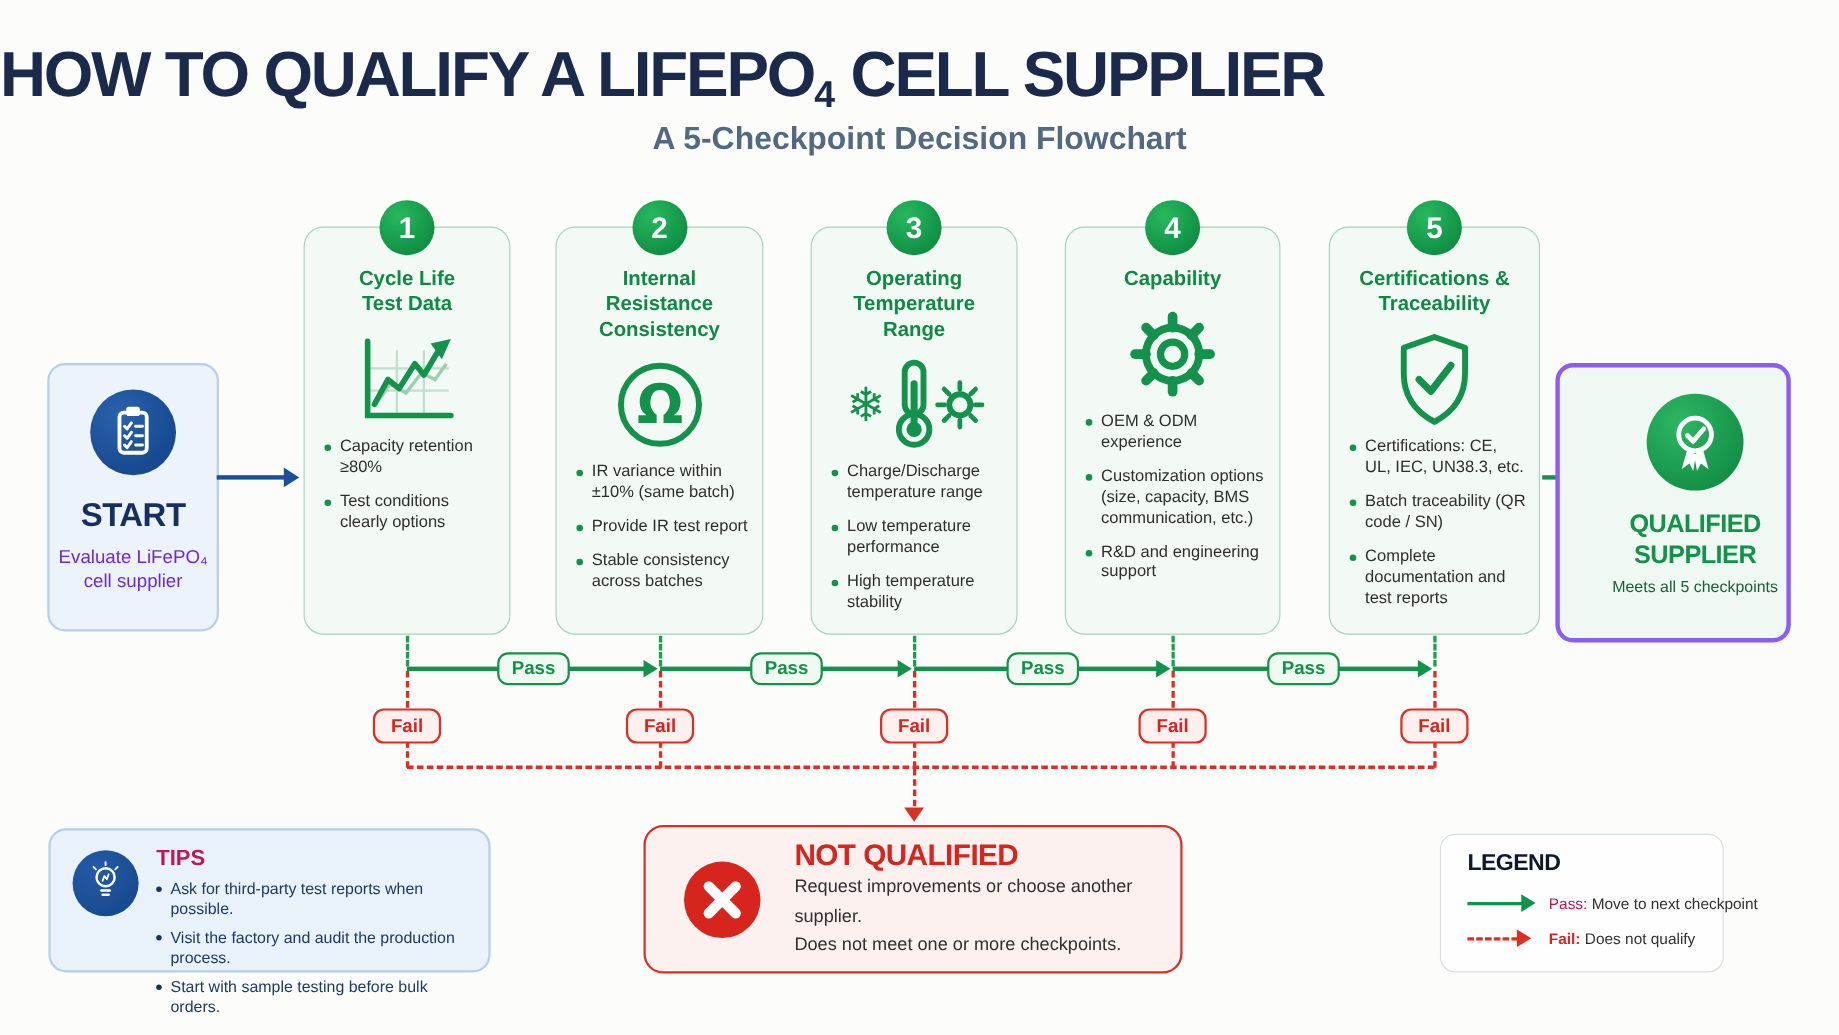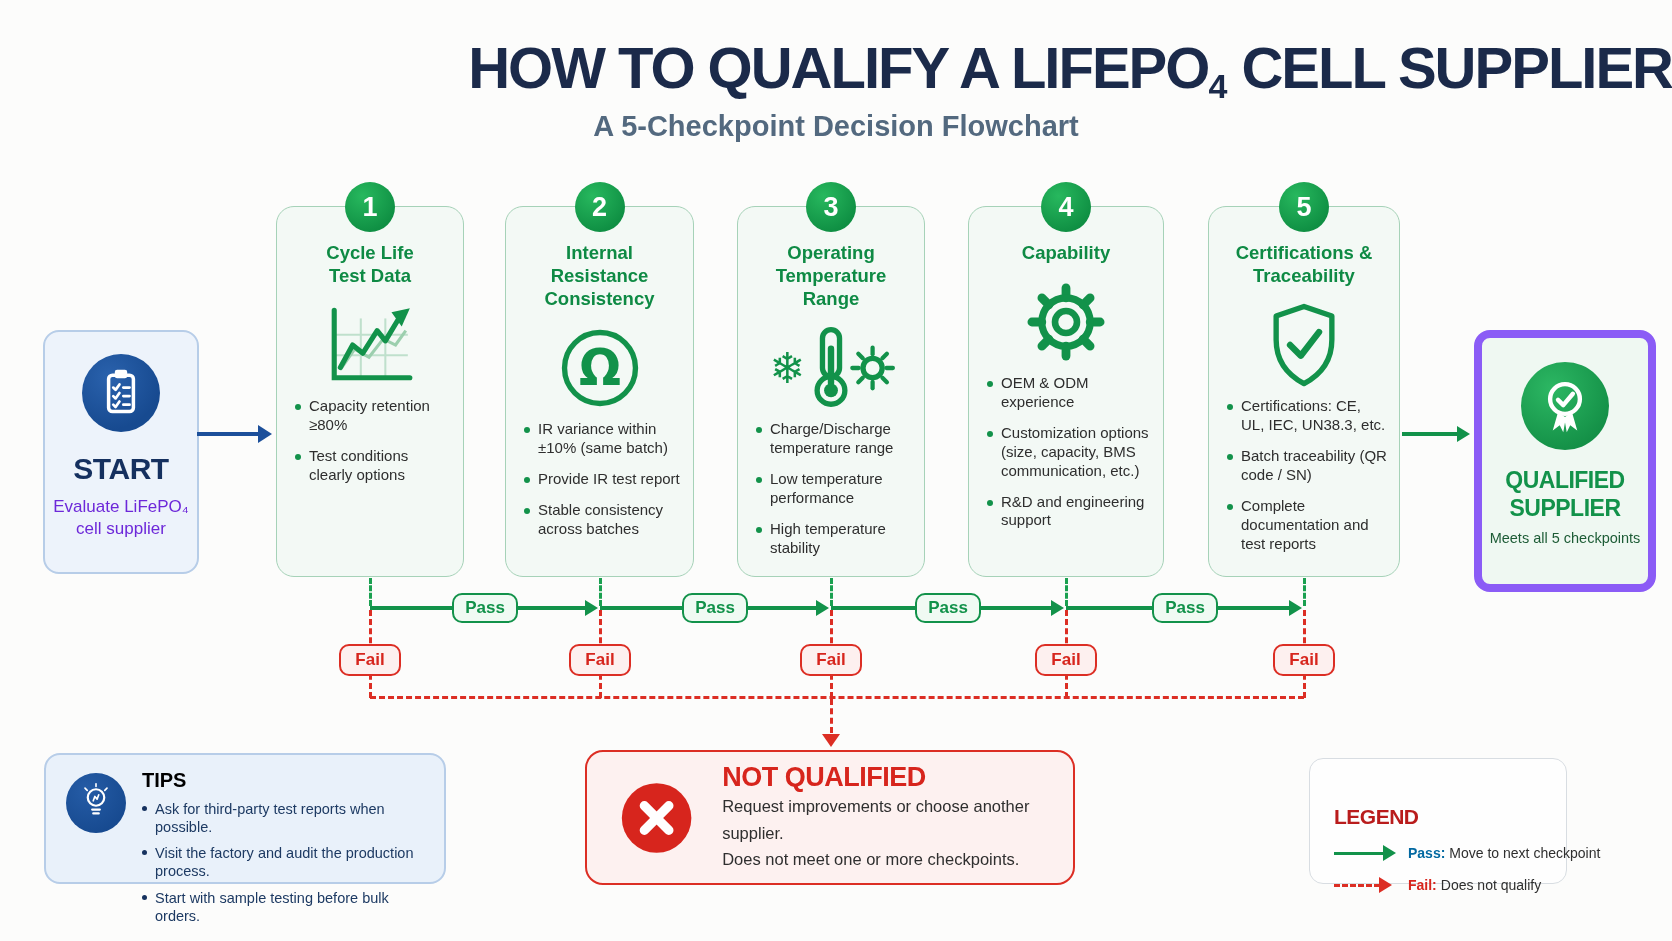--- a/index.html
+++ b/index.html
@@ -1,34 +1,34 @@
 <!DOCTYPE html>
 <html><head>
 <meta charset="utf-8">
 <style>
   html,body{margin:0;padding:0;background:#fcfcfb;font-family:"Liberation Sans",sans-serif;}
   .stage{position:relative;width:1672px;height:941px;background:#fcfcfb;overflow:hidden;}
 
   
-  .title{position:absolute;top:34px;left:0;width:100%;text-align:right;
+  .title{position:absolute;top:34px;left:0;width:100%;text-align:left;
          font-size:58px;font-weight:bold;color:#1b2a4a;letter-spacing:-2px;white-space:nowrap;}
   .title .subscript{font-size:34px;vertical-align:-10px;letter-spacing:0;}
   .subtitle{position:absolute;top:110px;left:0;width:100%;text-align:center;
             font-size:29px;font-weight:bold;color:#53697f;}
 
   
   .endbox{position:absolute;border-radius:16px;display:flex;flex-direction:column;align-items:center;text-align:center;}
   .start-box{left:43px;top:330px;width:152px;height:240px;background:#edf3fb;border:2px solid #b7cde8;}
   .start-circle{width:78px;height:78px;border-radius:50%;margin-top:22px;
                 background:radial-gradient(circle at 35% 30%,#2a62ad,#174a90 70%);
                 display:flex;align-items:center;justify-content:center;}
   .start-label{margin-top:20px;font-size:30px;font-weight:bold;color:#15305f;letter-spacing:-0.5px;}
   .start-desc{margin-top:10px;font-size:17px;color:#6d28d9;line-height:1.3;}
 
-  .qualified-box{left:1474px;top:330px;width:166px;height:246px;background:#eff8f2;border:8px solid #8b5cf6;}
+  .qualified-box{left:1414px;top:330px;width:166px;height:246px;background:#eff8f2;border:4px solid #8b5cf6;padding-left:40px;}
   .qual-circle{width:88px;height:88px;border-radius:50%;margin-top:24px;
                background:radial-gradient(circle at 35% 30%,#2cb763,#149047 75%);
                display:flex;align-items:center;justify-content:center;}
   .qual-title{margin-top:16px;font-size:23px;font-weight:bold;color:#12924a;line-height:1.22;letter-spacing:-0.5px;}
   .qual-sub{margin-top:8px;font-size:14.5px;color:#1d5c36;}
 
   
   .card{position:absolute;top:206px;height:371px;background:#f3f9f5;border:1.5px solid #a6d2b8;
         border-radius:18px;box-sizing:border-box;padding:34px 10px 10px 10px;}
   .card-num{position:absolute;top:-25px;left:50%;transform:translateX(-50%);
@@ -63,32 +63,32 @@
   .nq-title{font-size:27px;font-weight:bold;color:#d7251d;letter-spacing:-0.5px;}
   .nq-line{font-size:16.5px;color:#2f2f2f;line-height:1.6;}
 
   
   .tips-box{position:absolute;left:44px;top:753px;width:402px;height:131px;background:#e9f1fa;
             border:2px solid #b7cde8;border-radius:16px;box-sizing:border-box;padding:12px 12px 0 20px;display:flex;}
   .tips-circle{flex:0 0 60px;width:60px;height:60px;border-radius:50%;margin-top:6px;
                background:radial-gradient(circle at 35% 30%,#255ca6,#174a90 75%);
                display:flex;align-items:center;justify-content:center;}
   .tips-body{margin-left:16px;}
-  .tips-title{font-size:20px;font-weight:bold;color:#000000;margin-top:2px;}
+  .tips-title{font-size:20px;font-weight:bold;color:#be185d;margin-top:2px;}
   .tips-body ul{list-style:none;margin:8px 0 0 0;padding:0;}
   .tips-body li{display:flex;font-size:14.5px;color:#1d3a63;margin-bottom:8px;line-height:1.25;}
   .tips-body li .dot{flex:0 0 5px;width:5px;height:5px;border-radius:50%;background:#16325f;margin:6px 8px 0 0;}
 
   
   .legend-box{position:absolute;left:1309px;top:758px;width:258px;height:126px;background:#fefefe;
               border:1.5px solid #d8dde2;border-radius:14px;box-sizing:border-box;padding:14px 0 0 24px;}
-  .legend-title{font-size:21px;font-weight:bold;color:#b91c1c;letter-spacing:-0.5px;margin-top:32px;}
+  .legend-title{font-size:21px;font-weight:bold;color:#0f172a;letter-spacing:-0.5px;}
   .legend-row{display:flex;align-items:center;margin-top:16px;}
   .legend-row .lr-text{font-size:14px;color:#2f2f2f;white-space:nowrap;}
-  .legend-row .term-pass{color:#0369a1;font-weight:bold;margin-right:4px;}
+  .legend-row .term-pass{color:#be185d;font-weight:normal;margin-right:4px;}
   .legend-row .term-fail{color:#d7251d;font-weight:bold;margin-right:4px;}
   .la-wrap{position:relative;width:64px;height:16px;margin-right:10px;flex:0 0 64px;}
   .la-line-green{position:absolute;left:0;top:6.5px;width:50px;height:3.5px;background:#12924a;}
   .la-line-red{position:absolute;left:0;top:6.5px;width:46px;height:0;border-top:3.5px dashed #dc2e24;}
   .la-head-green{position:absolute;left:49px;top:0;width:0;height:0;border-top:8px solid transparent;border-bottom:8px solid transparent;border-left:13px solid #12924a;}
   .la-head-red{position:absolute;left:45px;top:0;width:0;height:0;border-top:8px solid transparent;border-bottom:8px solid transparent;border-left:13px solid #dc2e24;}
 </style>
 </head>
 <body>
 

